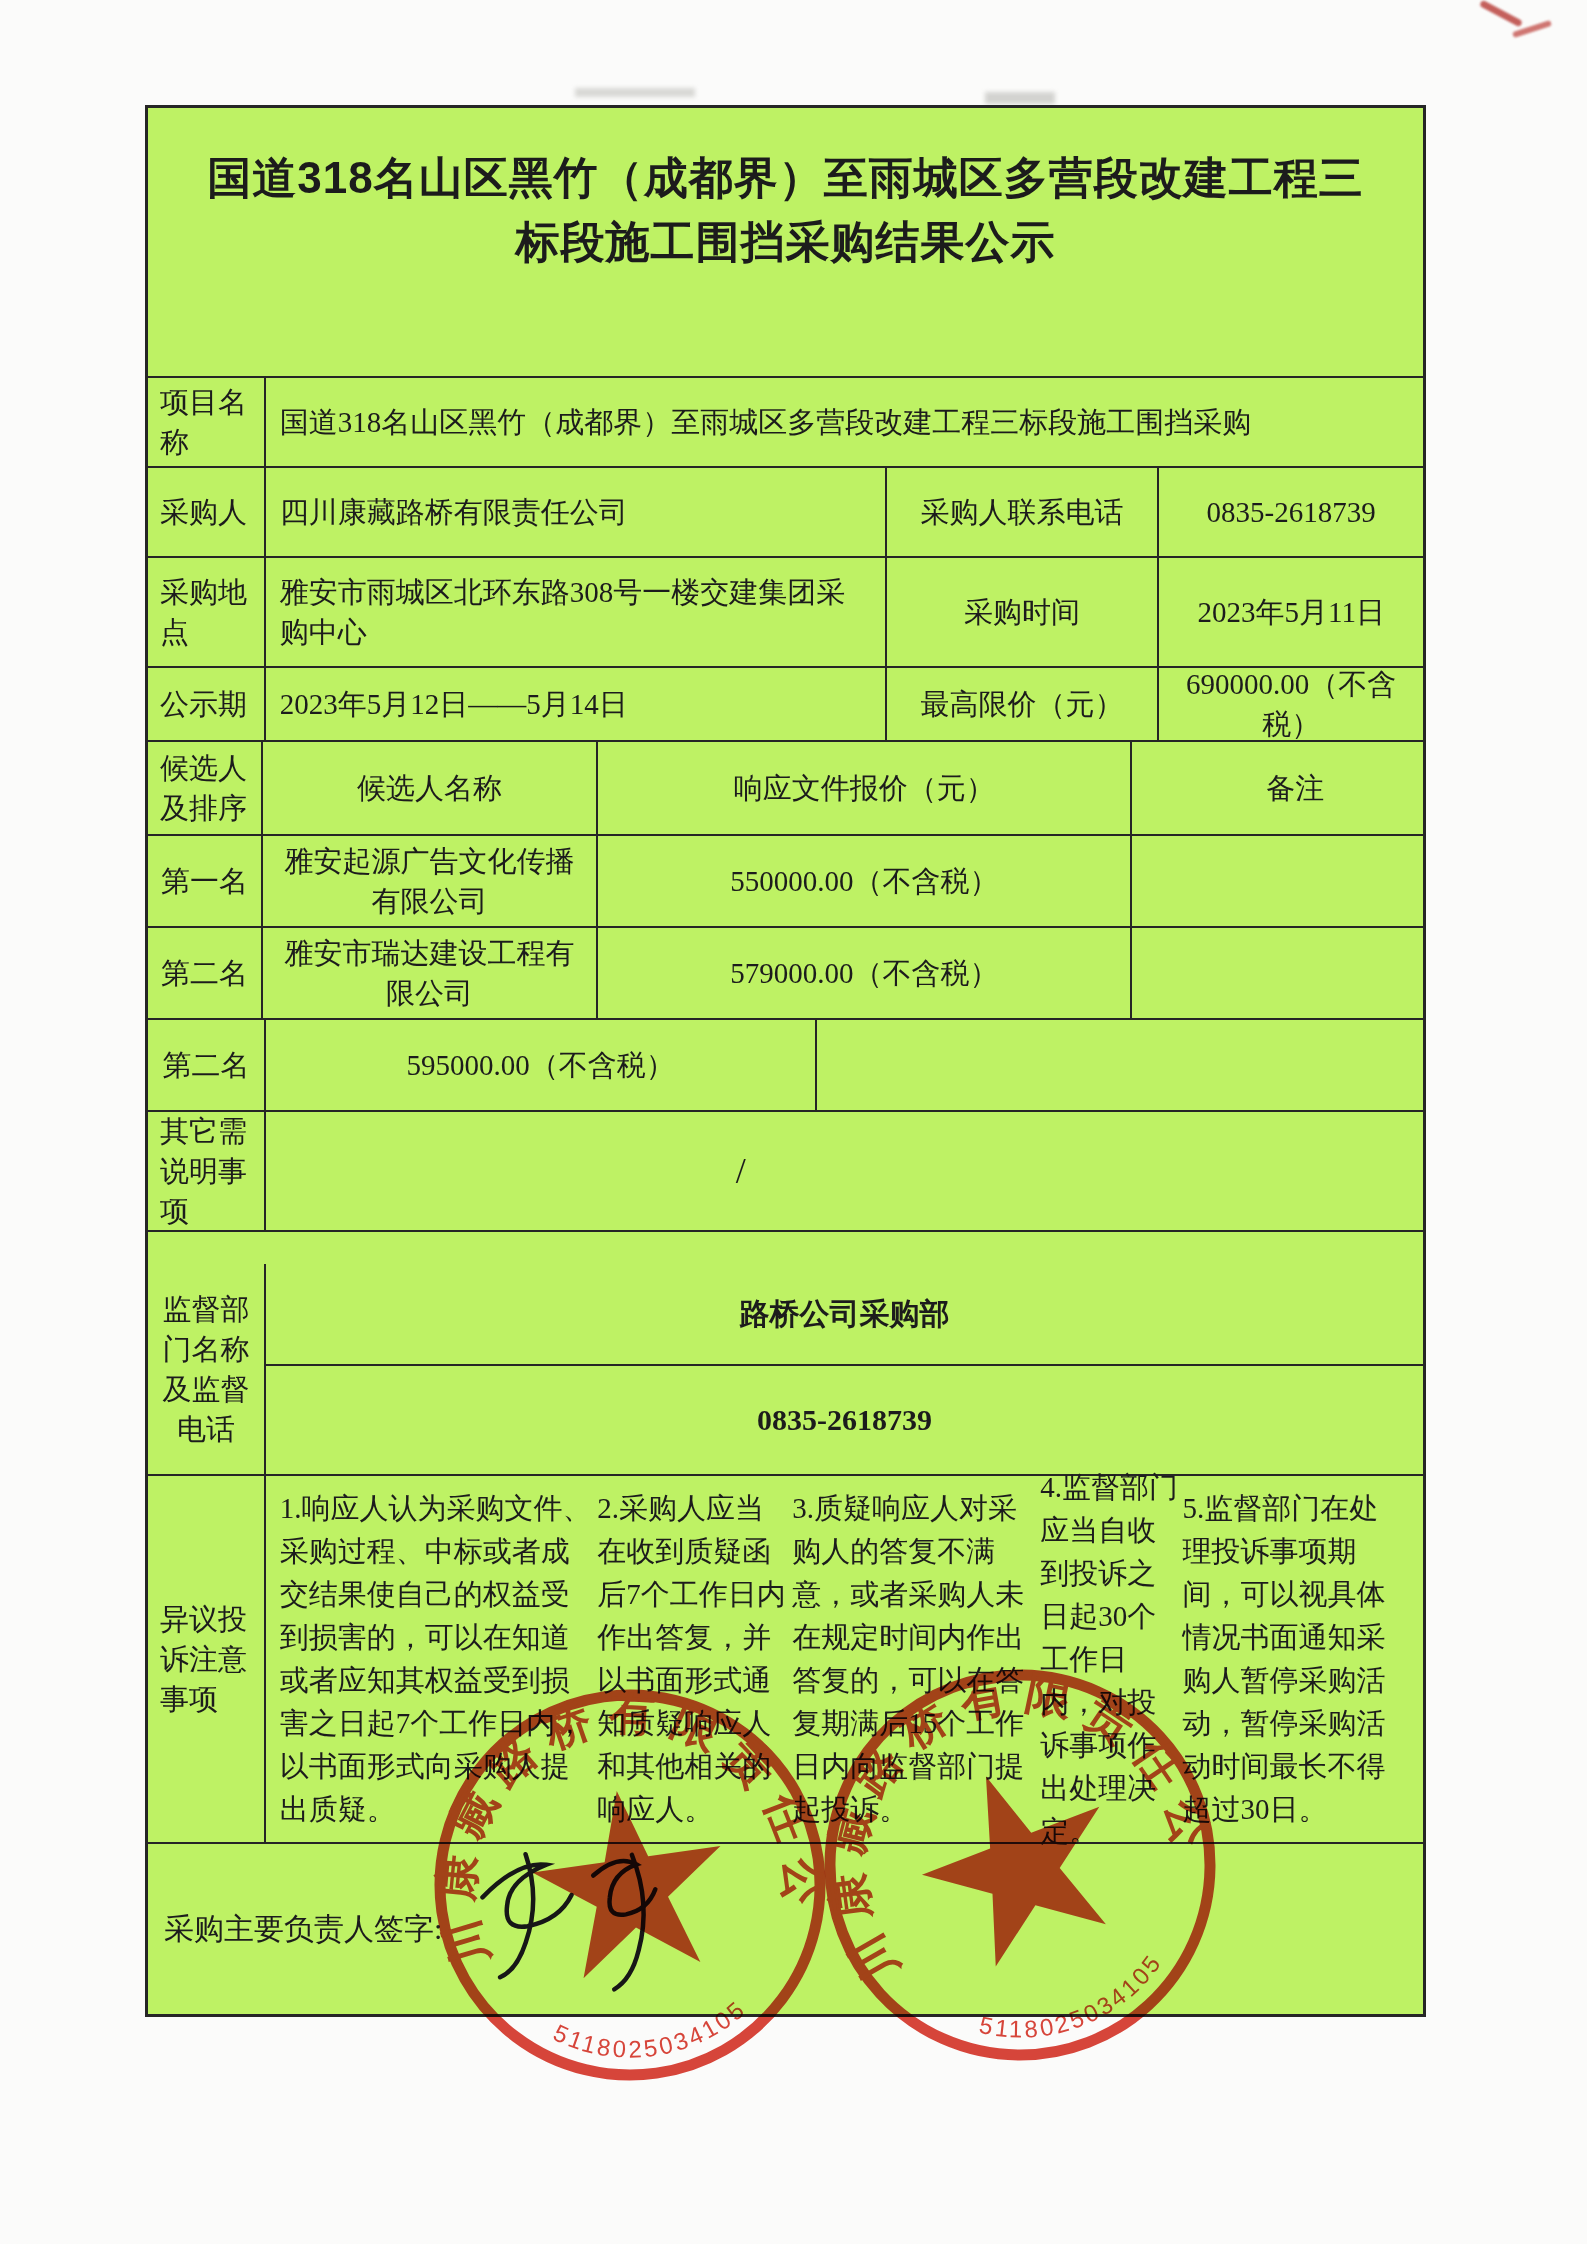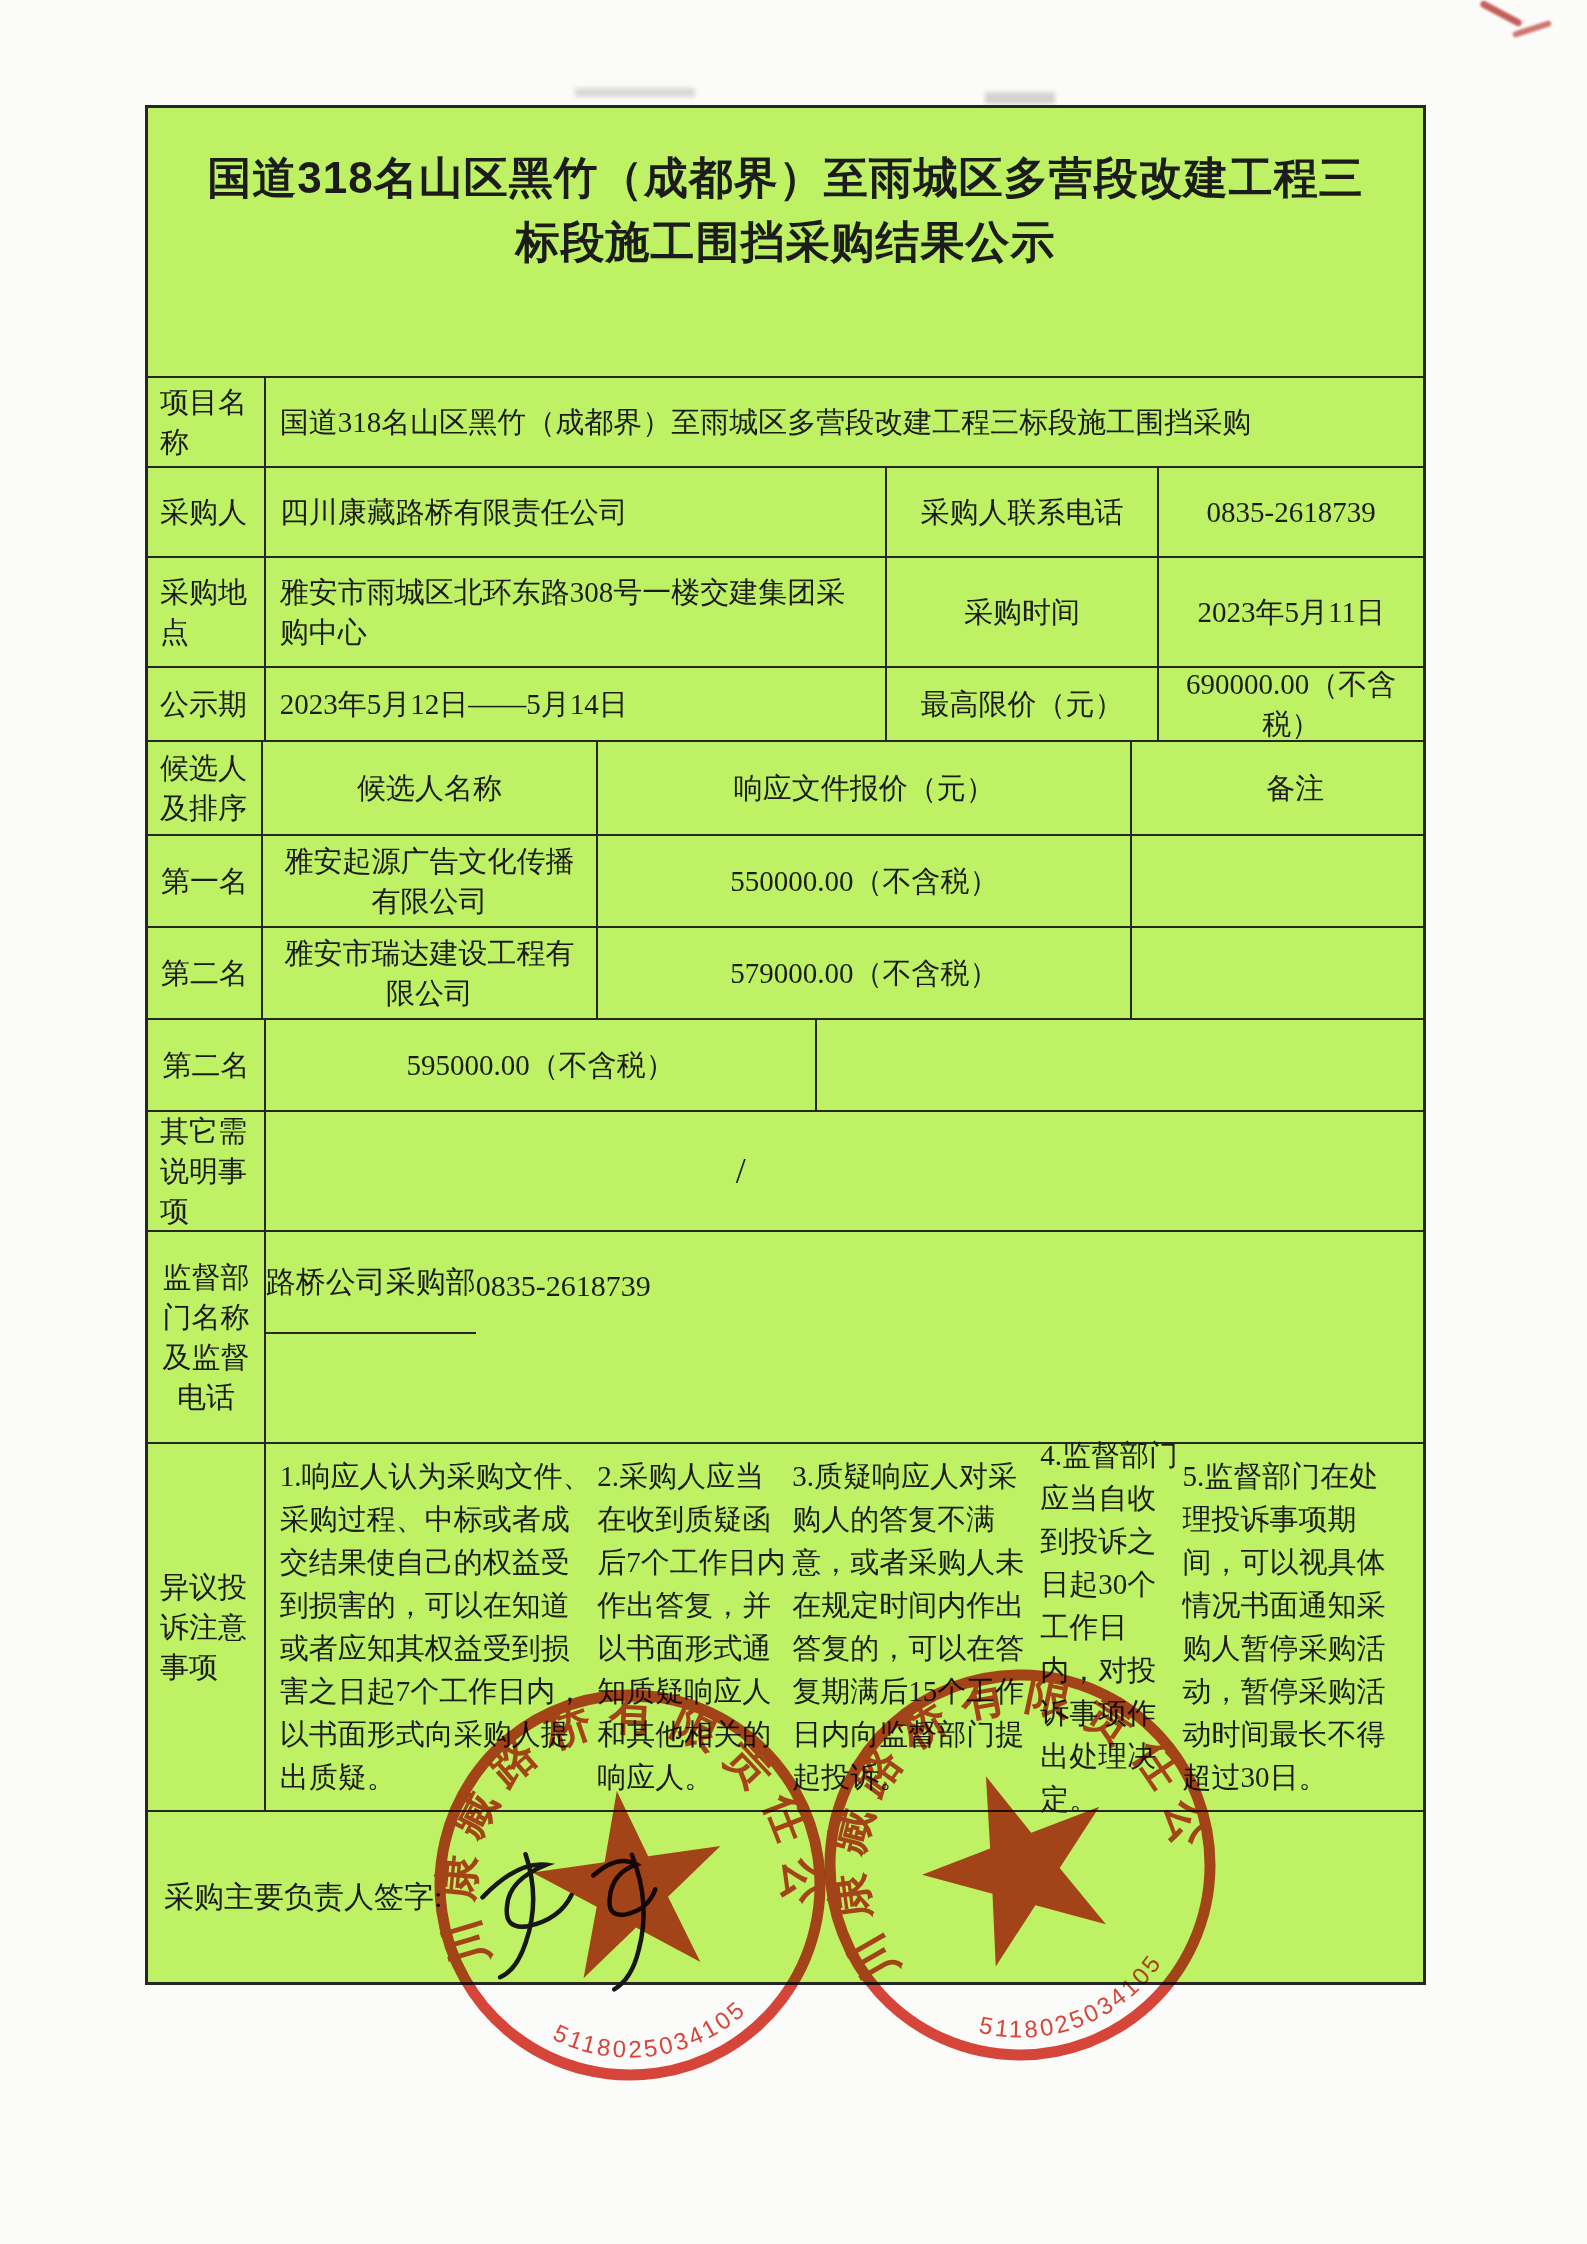--- a/index.html
+++ b/index.html
@@ -45,26 +45,26 @@
   .w-cand-quote { width:551px; justify-content:center; text-align:center; }
   .w-cand-rem   { width:263px;margin-left:35px; }
   .w-wide       { width:1159px; }
   .h-project   { height:90px; }
   .h-purchaser { height:90px; }
   .h-location  { height:110px; }
   .h-publicity { height:74px; }
   .h-candhead  { height:94px; }
   .h-cand      { height:92px; }
   .h-other     { height:120px; }
-  .h-superv    { height:212px; }
+  .h-superv    { height:212px;margin-top:32px; }
   .h-object    { height:368px; }
   .h-sign      { height:170px; }
   .rank-cell { justify-content:center; text-align:center; }
   .slash-cell { justify-content:flex-start; padding-left:470px; font-size:36px; }
-  .stack { width:1159px; display:flex; flex-direction:row; }
+  .stack { width:1159px; display:flex; flex-direction:column;font-weight:bold; }
   .sub { display:flex; align-items:center; justify-content:center; font-size:30px; }
   .sub:first-child { height:102px; border-bottom:2px solid #262626; }
   .sub:last-child { height:108px; }
   .objection-text {
     width:1159px; padding:14px 18px 14px 14px;
     font-size:29px; line-height:43px;
     display:flex; flex-direction:row; justify-content:center;
   }
   .sign-cell {
     width:1275px; border-right:none;

